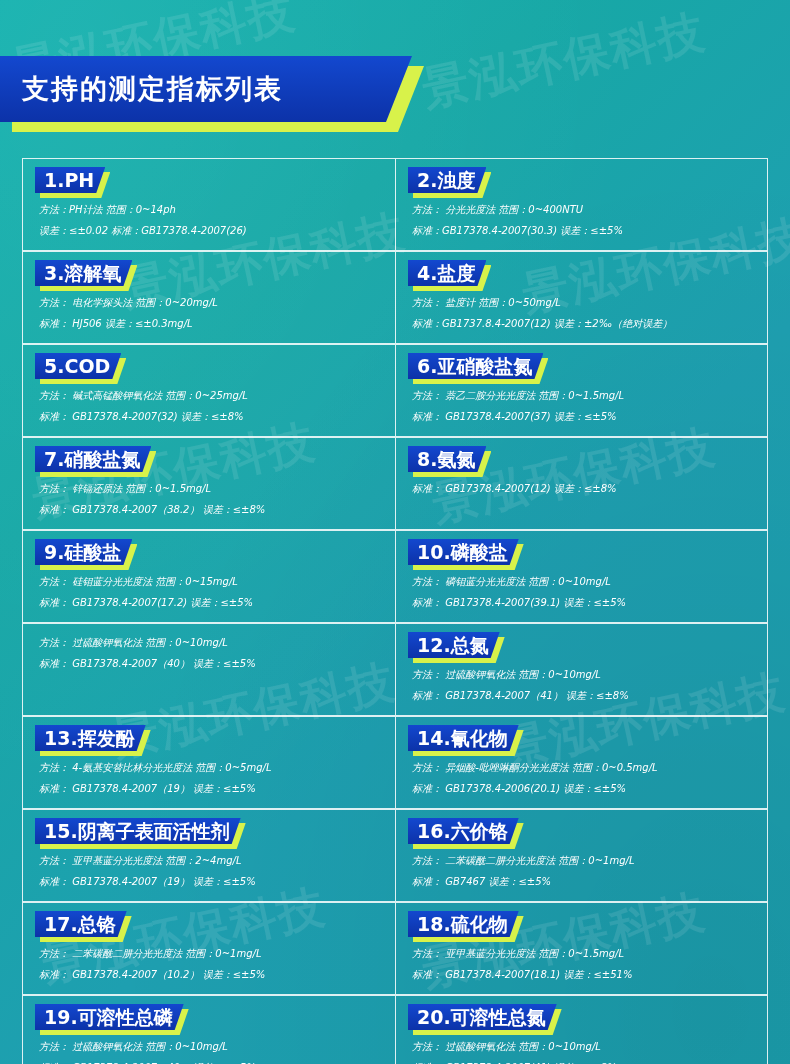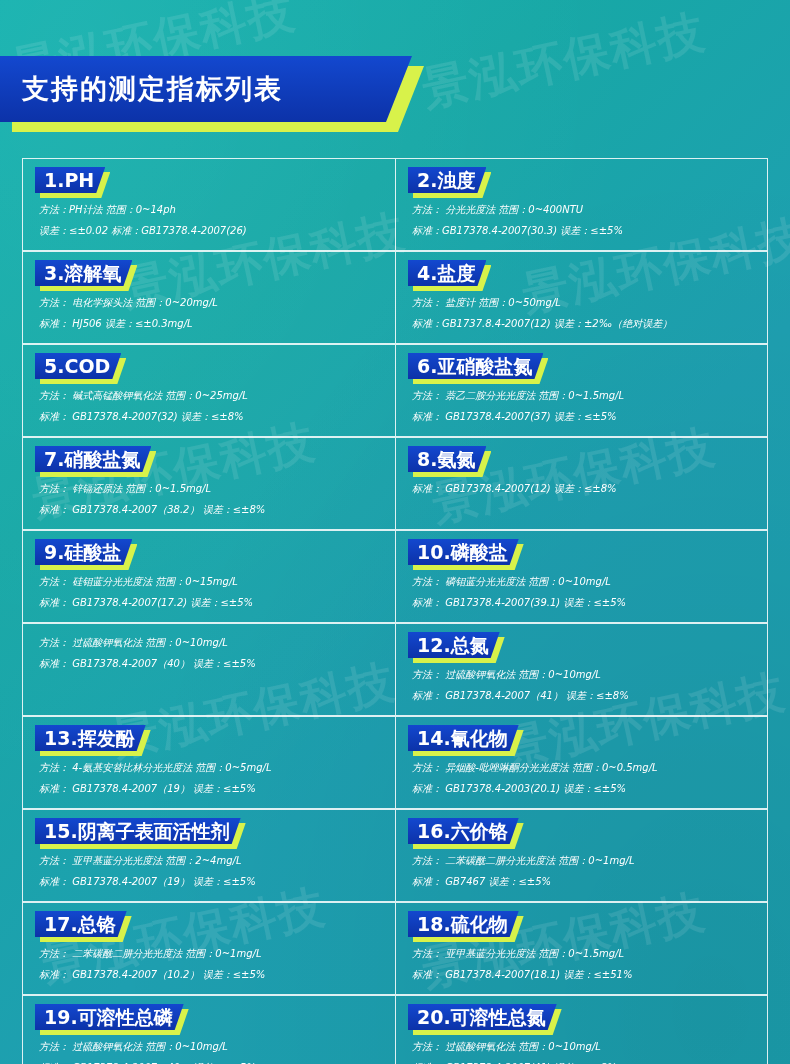--- a/index.html
+++ b/index.html
@@ -283,21 +283,21 @@
     <div class="card-line">方法： 4-氨基安替比林分光光度法   范围：0~5mg/L</div>
     <div class="card-line">标准： GB17378.4-2007（19）   误差：≤±5%</div>
   </div>
 
   <div class="card">
     <div class="card-title-row">
       <span class="title-shadow">14.氰化物</span>
       <span class="title-main">14.氰化物</span>
     </div>
     <div class="card-line">方法： 异烟酸-吡唑啉酮分光光度法 范围：0~0.5mg/L</div>
-    <div class="card-line">标准： GB17378.4-2003(20.1)  误差：≤±5%</div>
+    <div class="card-line">标准： GB17378.4-2006(20.1)  误差：≤±5%</div>
   </div>
 
   <div class="card left">
     <div class="card-title-row">
       <span class="title-shadow">15.阴离子表面活性剂</span>
       <span class="title-main">15.阴离子表面活性剂</span>
     </div>
     <div class="card-line">方法： 亚甲基蓝分光光度法   范围：2~4mg/L</div>
     <div class="card-line">标准： GB17378.4-2007（19）   误差：≤±5%</div>
   </div>

